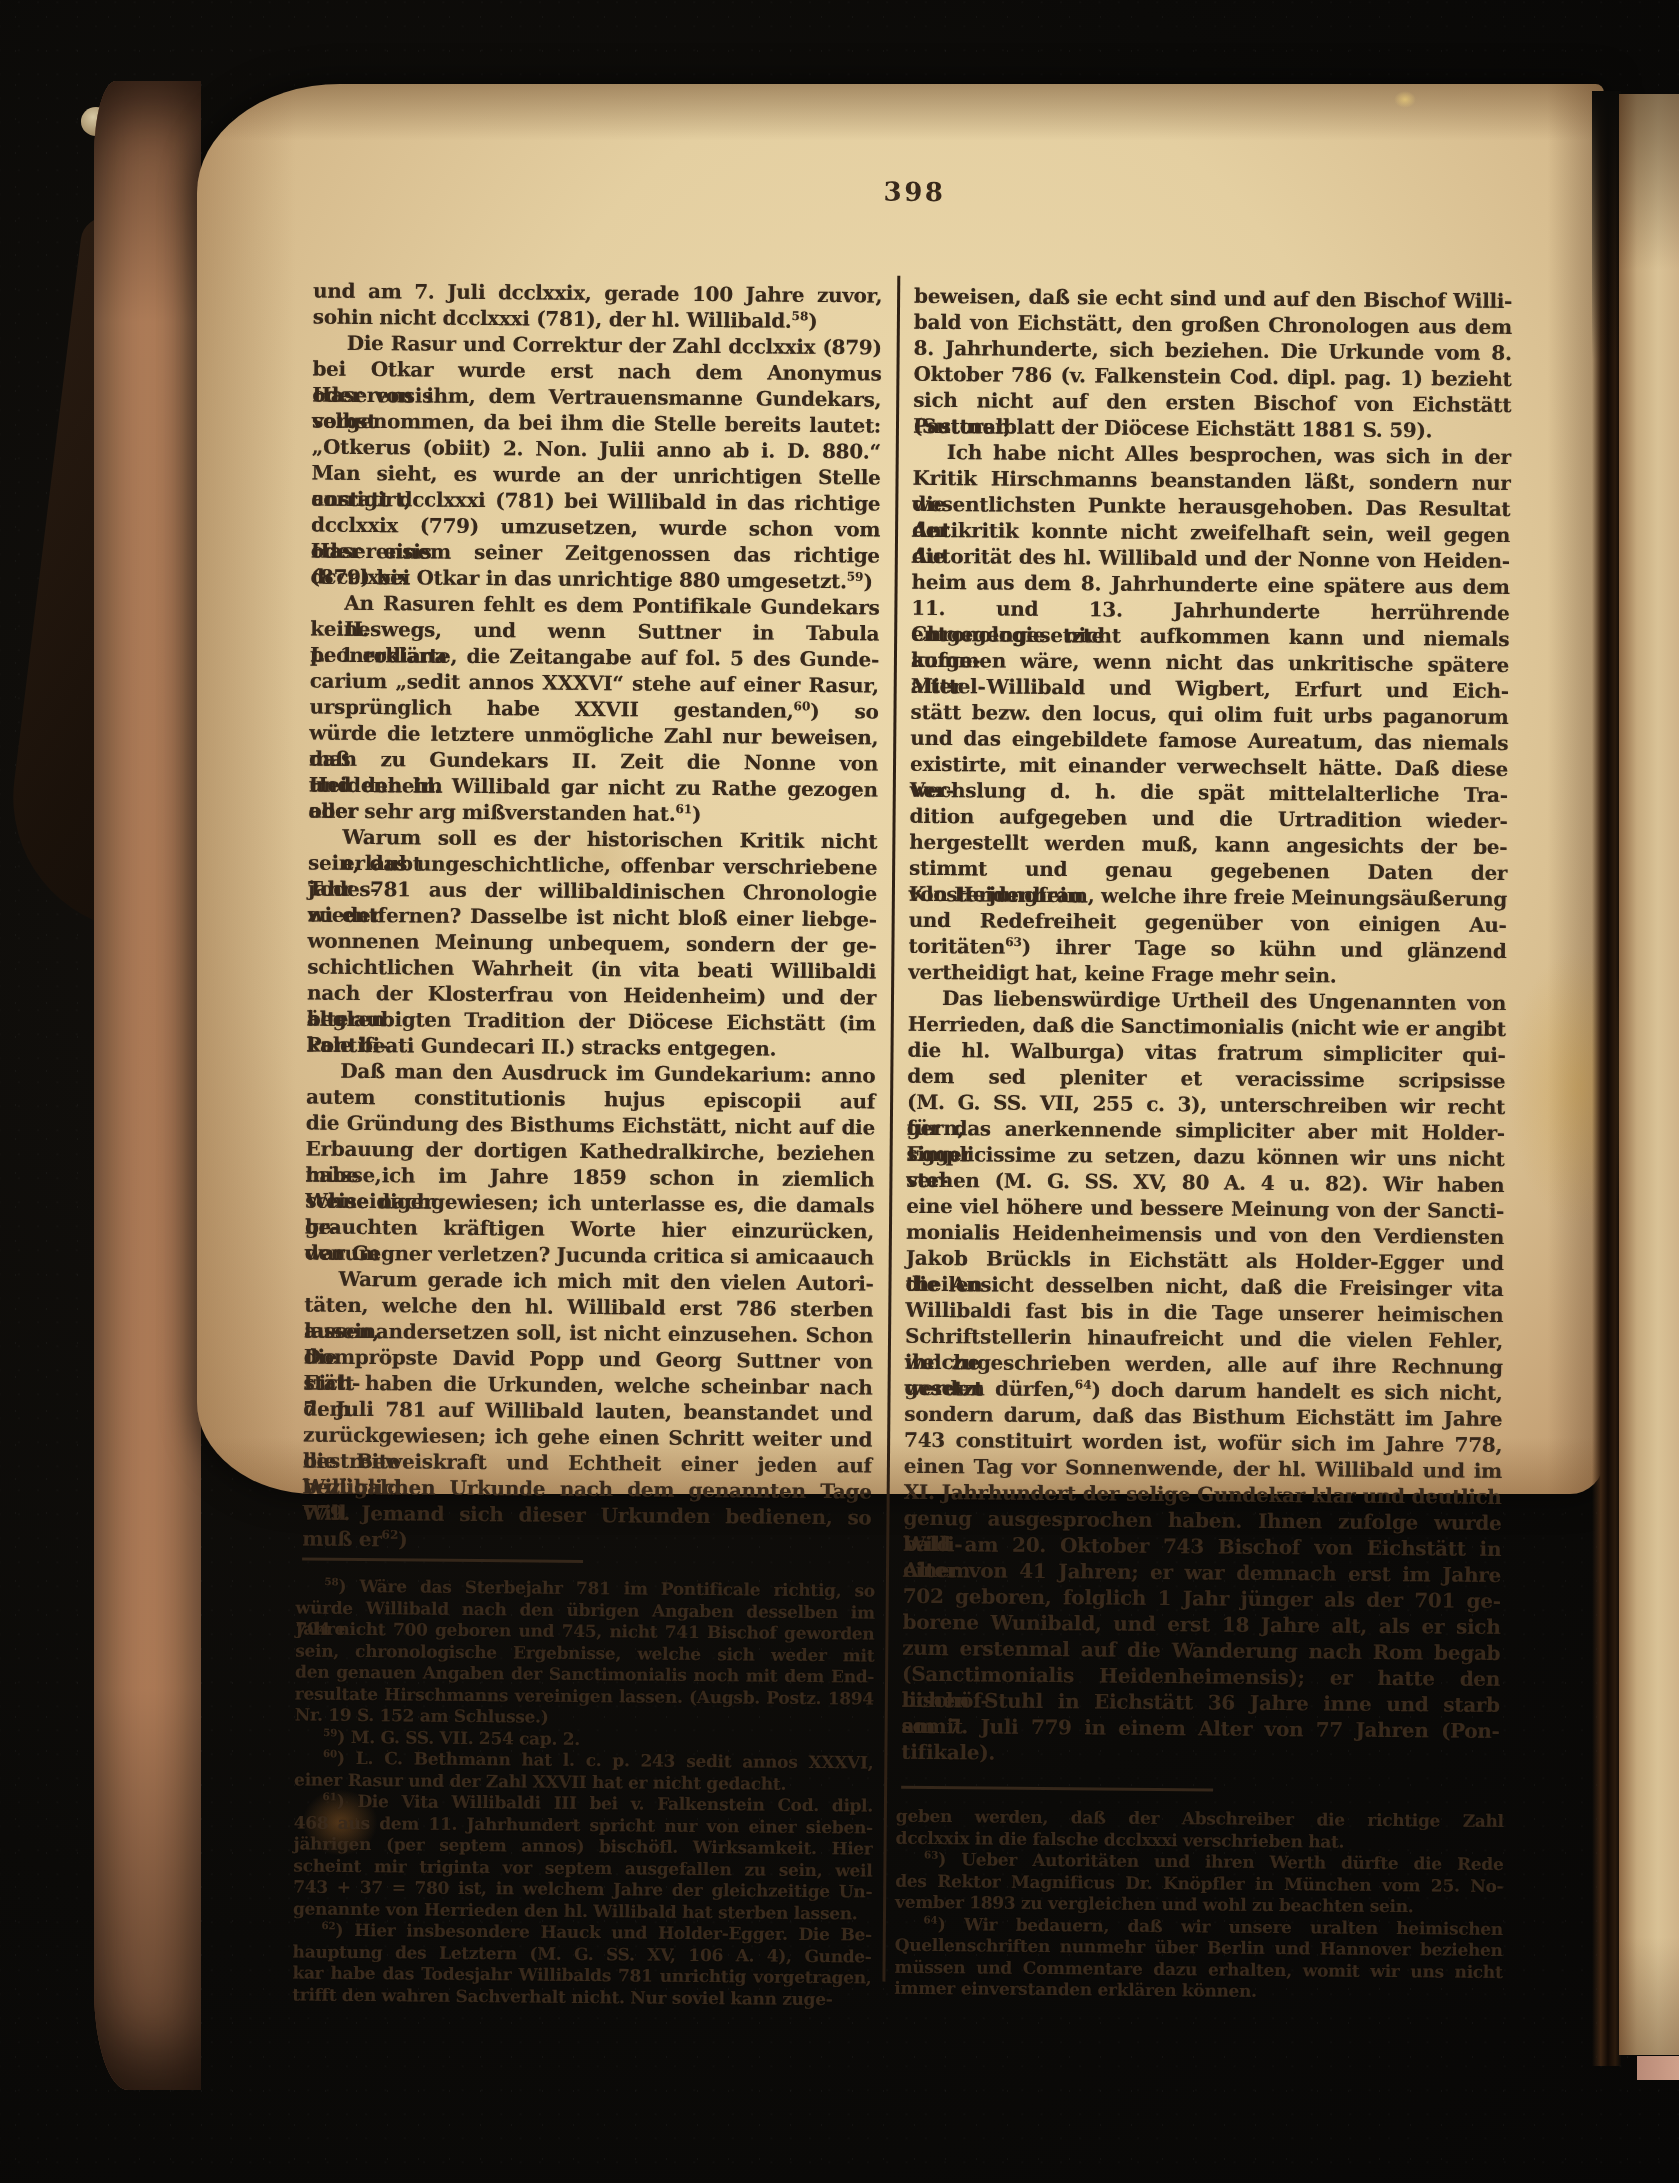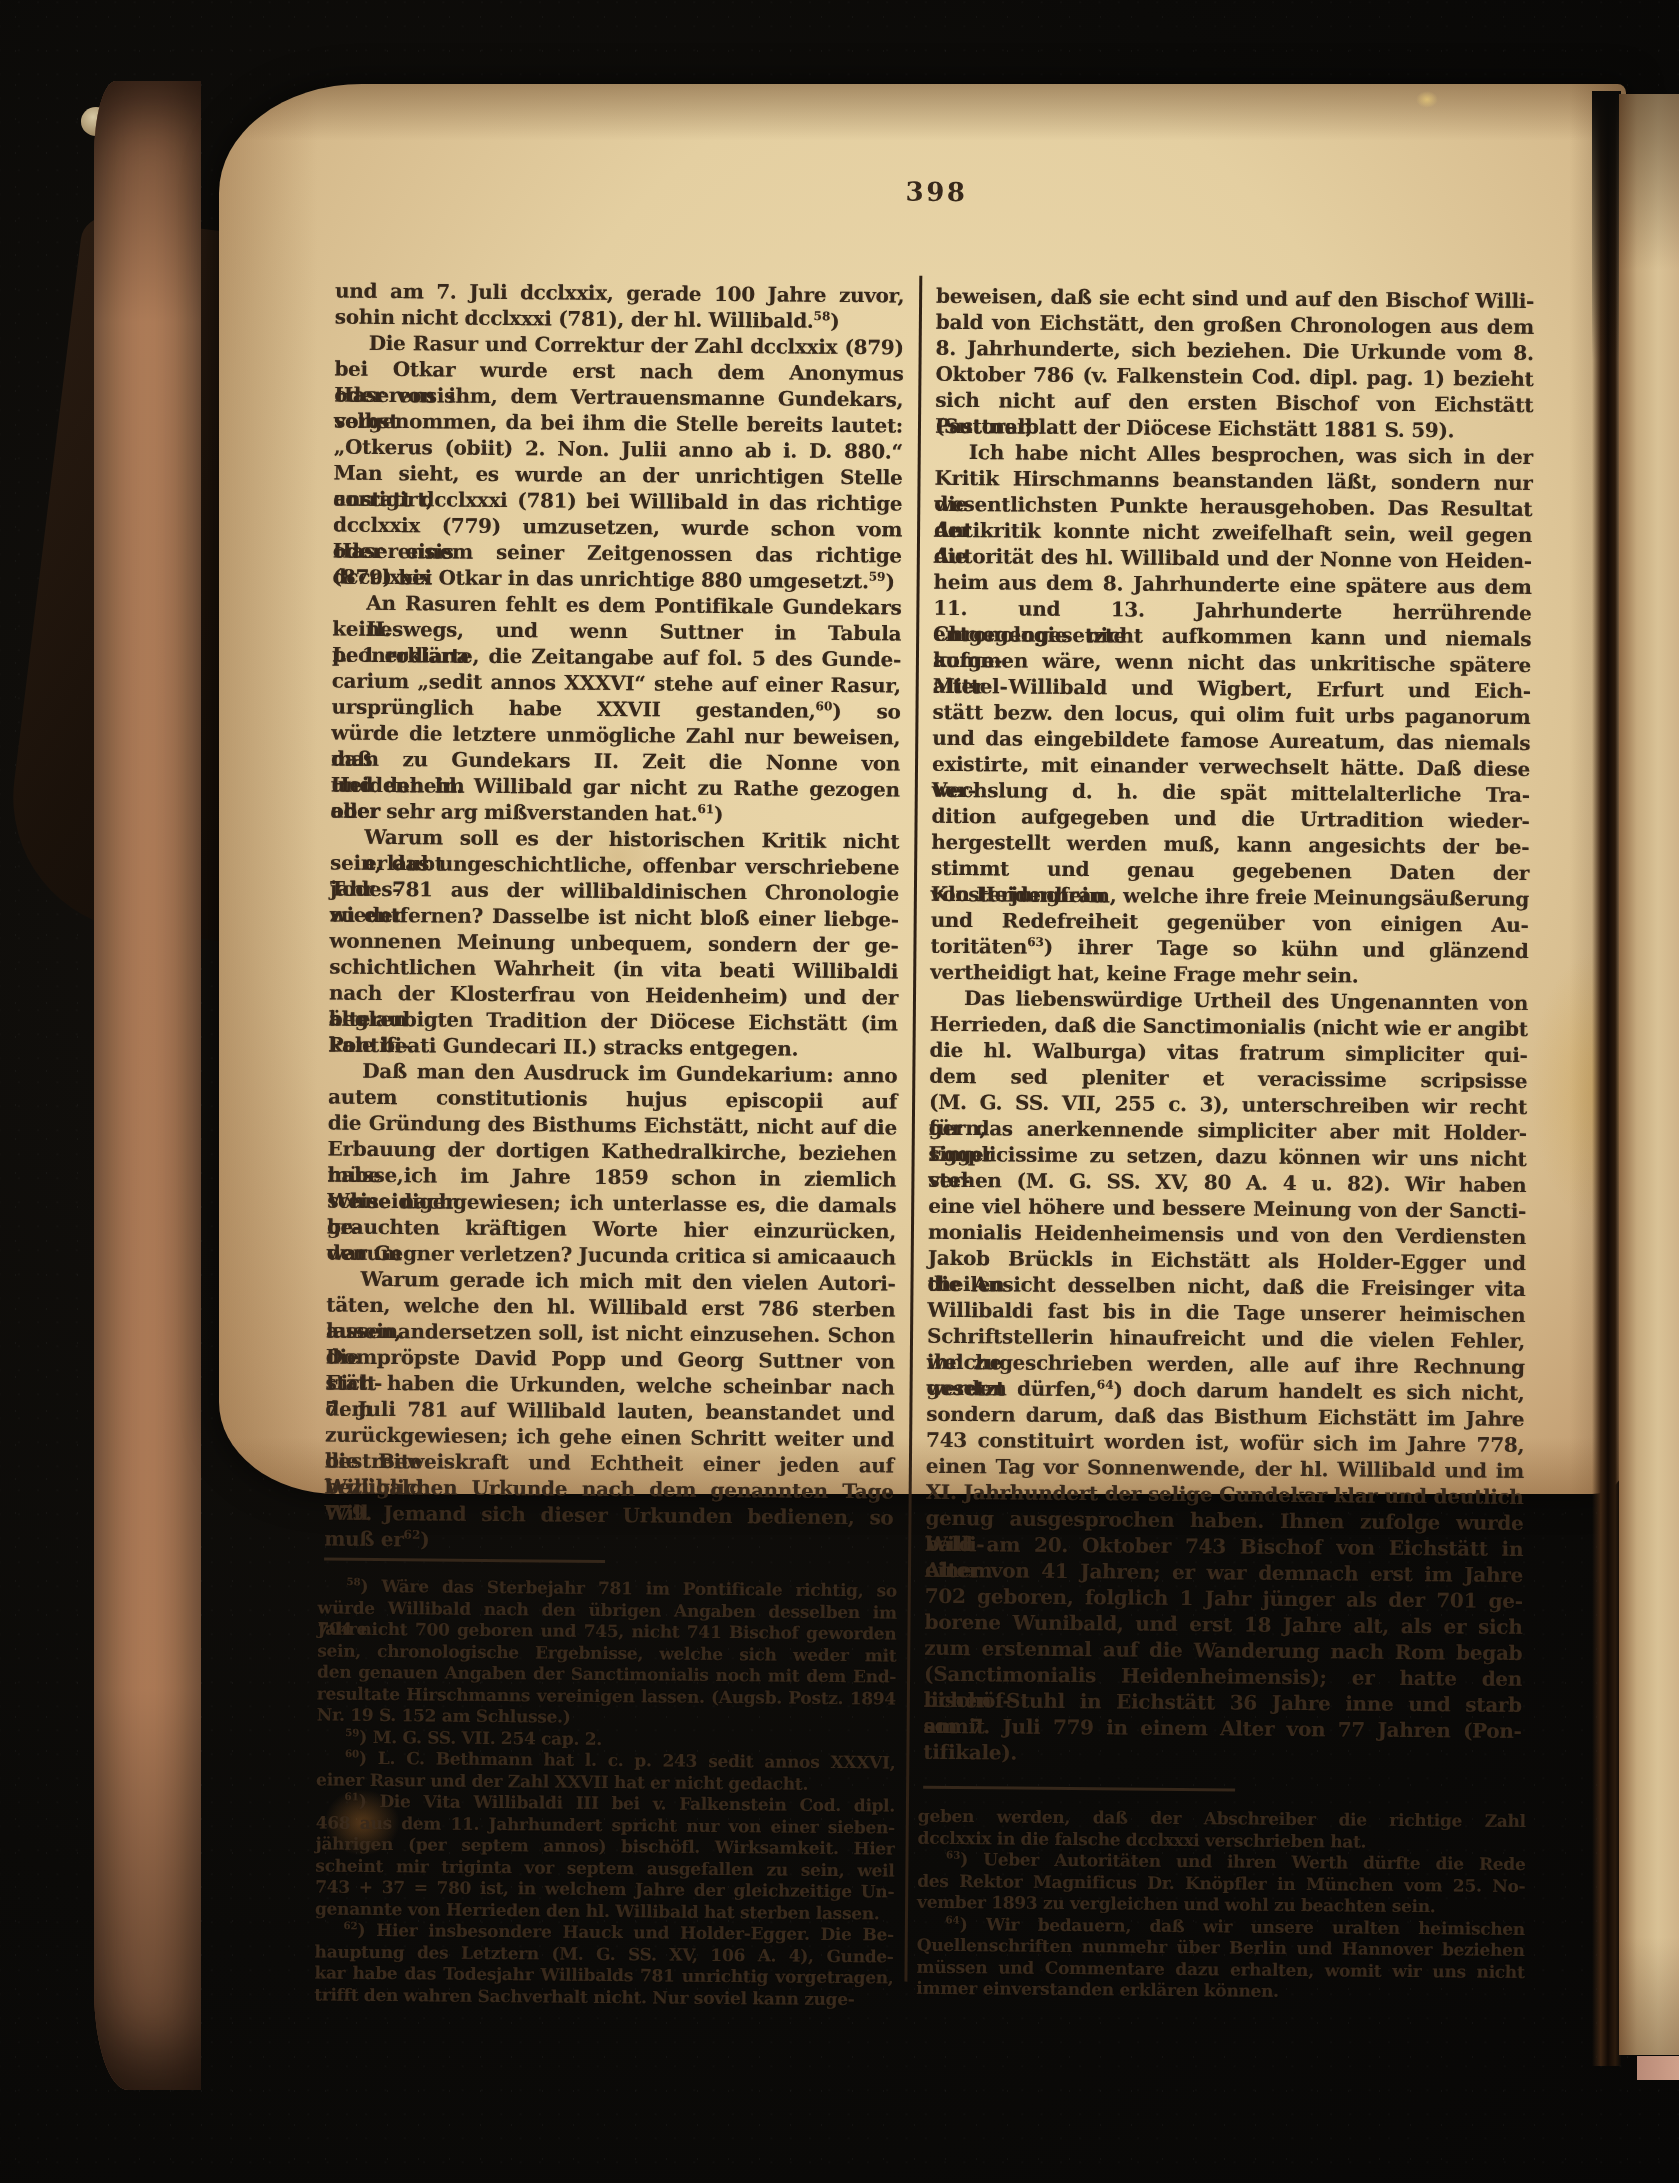--- a/index.html
+++ b/index.html
@@ -28,21 +28,21 @@
   .page-stack:after{content:"";position:absolute;inset:0;border-radius:inherit;
     background:linear-gradient(180deg,rgba(0,0,0,.35),rgba(255,230,180,.12) 12%,rgba(255,230,180,.1) 80%,rgba(0,0,0,.45));}
   .page{position:absolute;left:197px;top:84px;width:1407px;height:1410px;
     border-radius:143px 8.4px 34px 118px / 109px 8.4px 34px 92px;
     background:
       linear-gradient(180deg, rgba(105,72,40,.5) 0%, rgba(105,72,40,0) 4%),
       linear-gradient(0deg,   rgba(135,95,55,.45) 0%, rgba(135,95,55,0) 4%),
       linear-gradient(270deg, rgba(80,50,28,.42) 0%, rgba(80,50,28,0) 4%),
       linear-gradient(90deg,  rgba(140,100,60,.4) 0%, rgba(140,100,60,0) 7%),
       radial-gradient(ellipse at 52% 38%, #ecd9ad 0%, #e4cfa1 45%, #d6bb8d 72%, #c5a276 90%, #b69166 100%);
-    box-shadow:0 0 34px rgba(0,0,0,.6);margin-left:22px;}
+    box-shadow:0 0 34px rgba(0,0,0,.6);}
   .stain{position:absolute;border-radius:50%;pointer-events:none;}
   .stain.s1{left:1503px;top:949px;width:143px;height:277px;
     background:radial-gradient(ellipse,rgba(196,150,60,.35),rgba(196,150,60,0) 70%);}
   .stain.s2{left:302px;top:1789px;width:76px;height:67px;
     background:radial-gradient(ellipse,rgba(190,120,50,.4),rgba(190,120,50,0) 70%);}
   .stain.s3{left:537px;top:806px;width:118px;height:101px;
     background:radial-gradient(ellipse,rgba(170,130,70,.22),rgba(170,130,70,0) 70%);}
   .stain.s4{left:1394px;top:91px;width:22px;height:17px;
     background:radial-gradient(ellipse,rgba(230,200,120,.8),rgba(230,200,120,0) 70%);}
   .gutter{position:absolute;left:1592px;top:91px;width:28.6px;height:1975px;

